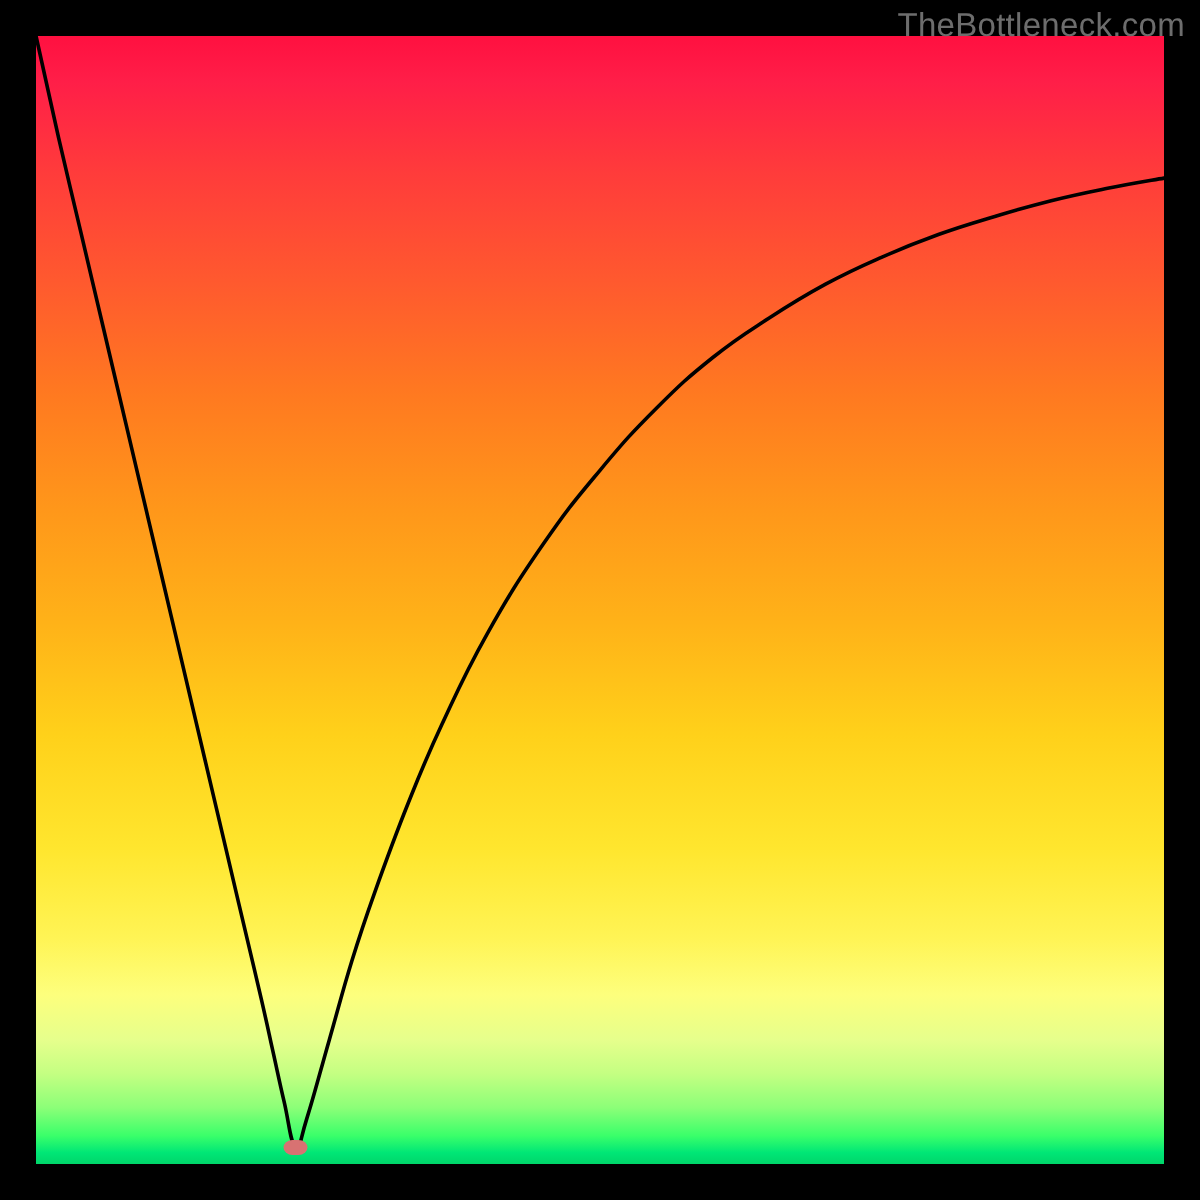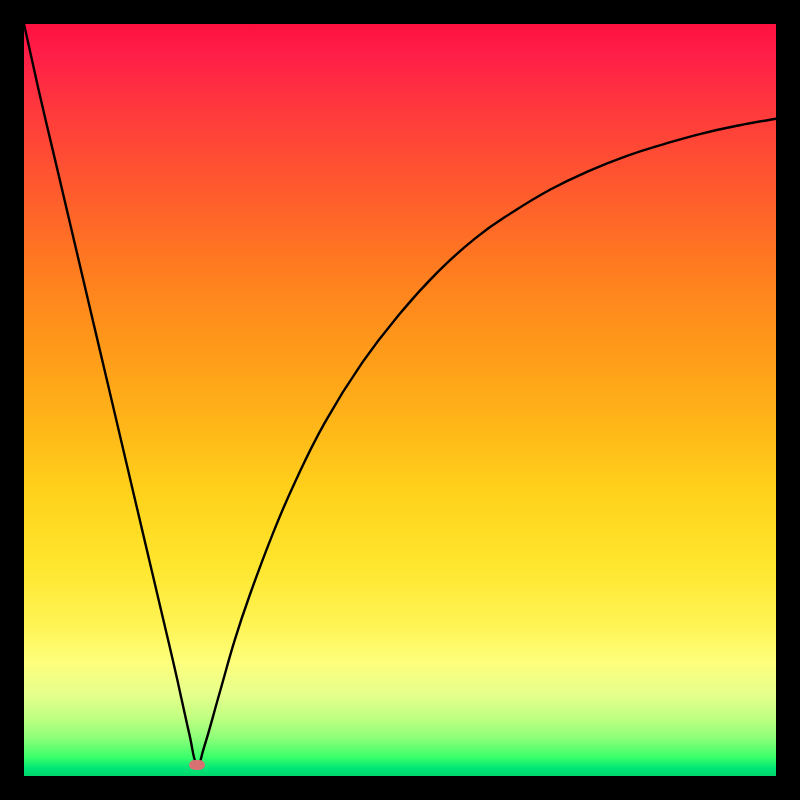--- a/index.html
+++ b/index.html
@@ -80,13 +80,14 @@
 <div class="frame">
   <div class="plot-area">
 
     <svg class="curve" viewBox="0 0 752 752" preserveAspectRatio="none">
       <path d="M 0.00 0.00 C 3.31 14.89, 8.42 38.73, 15.04 67.68 C 21.66 96.63, 23.46 103.48, 30.08 131.60 C 36.70 159.72, 38.50 167.40, 45.12 195.52 C 51.74 223.64, 53.54 231.32, 60.16 259.44 C 66.78 287.56, 68.58 295.24, 75.20 323.36 C 81.82 351.48, 83.62 359.16, 90.24 387.28 C 96.86 415.40, 98.66 423.08, 105.28 451.20 C 111.90 479.32, 113.70 487.00, 120.32 515.12 C 126.94 543.24, 128.74 550.92, 135.36 579.04 C 141.98 607.16, 145.44 621.45, 150.40 642.96 C 155.36 664.47, 154.61 661.91, 157.92 676.80 C 161.23 691.69, 162.13 696.58, 165.44 710.64 C 168.75 724.70, 169.65 738.24, 172.96 740.72 C 176.27 743.20, 175.52 737.64, 180.48 721.92 C 185.44 706.20, 188.90 692.44, 195.52 669.28 C 202.14 646.12, 203.94 638.15, 210.56 616.64 C 217.18 595.13, 217.33 594.68, 225.60 571.52 C 233.87 548.36, 238.23 536.18, 248.16 511.36 C 258.09 486.54, 259.14 483.54, 270.72 458.72 C 282.30 433.90, 285.91 425.03, 300.80 398.56 C 315.69 372.09, 321.86 362.39, 338.40 338.40 C 354.94 314.41, 359.46 309.37, 376.00 289.52 C 392.54 269.67, 397.06 264.70, 413.60 248.16 C 430.14 231.62, 434.66 227.56, 451.20 214.32 C 467.74 201.08, 472.26 198.75, 488.80 188.00 C 505.34 177.25, 509.86 174.37, 526.40 165.44 C 542.94 156.51, 547.46 154.67, 564.00 147.39 C 580.54 140.11, 585.06 138.31, 601.60 132.35 C 618.14 126.40, 622.66 125.28, 639.20 120.32 C 655.74 115.36, 660.26 113.93, 676.80 109.79 C 693.34 105.66, 697.86 104.83, 714.40 101.52 C 730.94 98.21, 743.73 96.24, 752.00 94.75" fill="none" stroke="#000000" stroke-width="2.4" stroke-linecap="round" stroke-linejoin="round"></path>
     </svg>
 
     <div class="marker" style="left: 172.96px; top: 740.72px; background: rgb(216, 114, 114);"></div>
   </div>
 
+  <div class="watermark">TheBottleneck.com</div>
 </div>
 
 </body></html>

